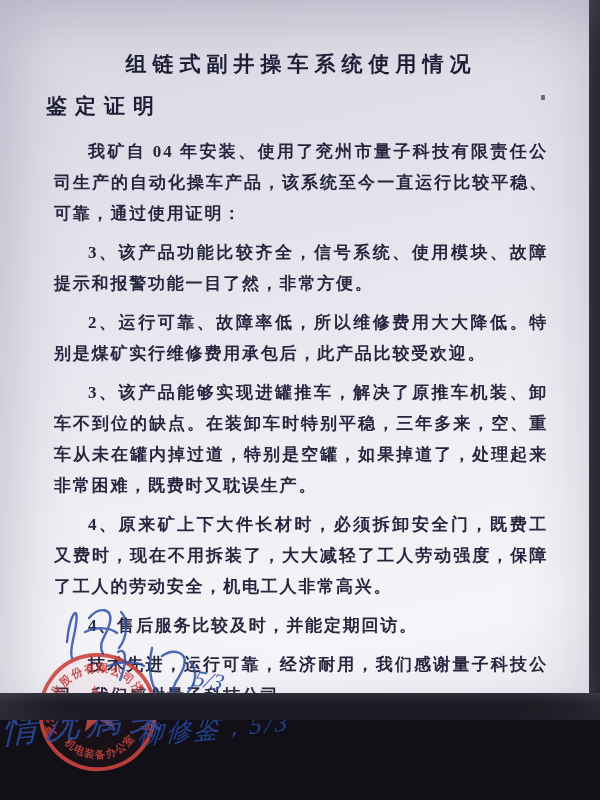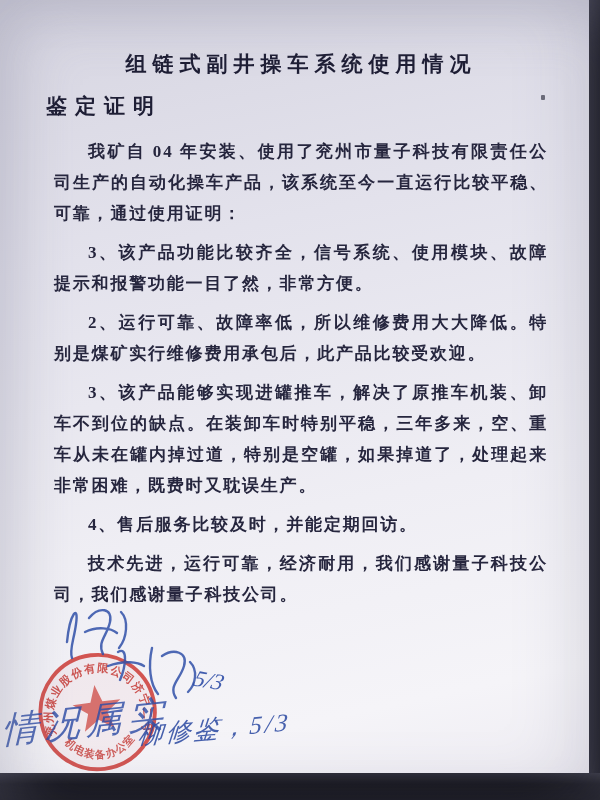--- a/index.html
+++ b/index.html
@@ -2,21 +2,21 @@
 <html><head>
 <meta charset="utf-8">
 <style>
   html,body{margin:0;padding:0;}
   body{
     width:600px;height:800px;overflow:hidden;
     background:#101016;
     font-family:"Liberation Serif","DejaVu Serif",serif;
   }
   .scan{
-    position:relative;width:600px;height:800px;
+    position:relative;width:600px;height:720px;
     background:linear-gradient(168deg,#d6d5e1 0%,#e3e2ec 30%,#efeef4 62%,#f5f4f8 85%,#eceaf1 100%);
   }
   .scan::after{
     content:"";position:absolute;inset:0;pointer-events:none;
     box-shadow:inset 22px 18px 55px rgba(120,120,145,.25), inset -30px -10px 60px rgba(130,130,150,.18);
   }
   .band-right{
     position:absolute;top:0;bottom:0;right:0;width:11px;
     background:linear-gradient(to left,#14141c,#262631);
   }
@@ -68,20 +68,21 @@
 
   <div class="content">
     <h1 class="title">组链式副井操车系统使用情况</h1>
     <h2 class="subtitle">鉴定证明</h2>
 
     <div class="body-text">
       <p>我矿自 04 年安装、使用了兖州市量子科技有限责任公司生产的自动化操车产品，该系统至今一直运行比较平稳、可靠，通过使用证明：</p>
       <p>3、该产品功能比较齐全，信号系统、使用模块、故障提示和报警功能一目了然，非常方便。</p>
       <p>2、运行可靠、故障率低，所以维修费用大大降低。特别是煤矿实行维修费用承包后，此产品比较受欢迎。</p>
       <p>3、该产品能够实现进罐推车，解决了原推车机装、卸车不到位的缺点。在装卸车时特别平稳，三年多来，空、重车从未在罐内掉过道，特别是空罐，如果掉道了，处理起来非常困难，既费时又耽误生产。</p>
+      <p>4、原来矿上下大件长材时，必须拆卸安全门，既费工又费时，现在不用拆装了，大大减轻了工人劳动强度，保障了工人的劳动安全，机电工人非常高兴。</p>
       <p>4、售后服务比较及时，并能定期回访。</p>
       <p>技术先进，运行可靠，经济耐用，我们感谢量子科技公司，我们感谢量子科技公司。</p>
     </div>
 
   </div>
 
   <div class="stamp-wrap">
     <svg width="128" height="126" viewBox="0 0 130 130">
       <defs>
         <path id="arcTop" d="M 21,86 A 47,47 0 1 1 109,86"></path>

